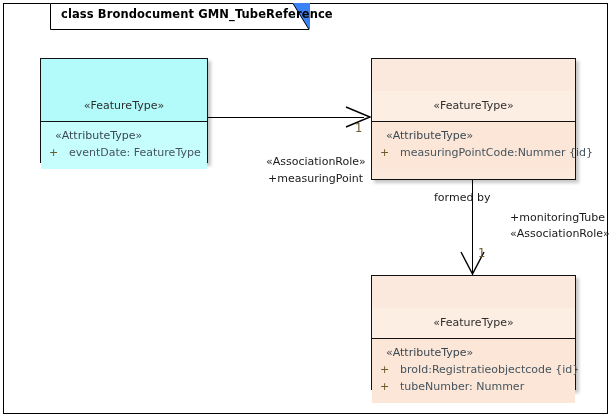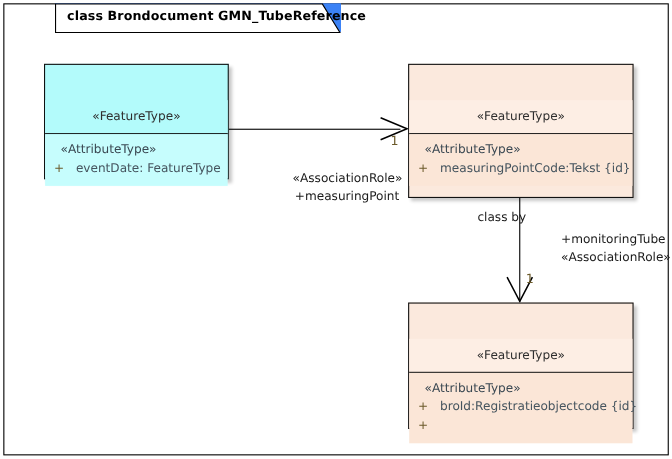--- a/index.html
+++ b/index.html
@@ -206,21 +206,21 @@
 
 <div class="conn-mult" style="left:355px; top:121px;">1</div>
 <div class="conn-label" style="left:268px; top:140px;margin-top:32px;">+measuringPoint</div>
 <div class="conn-label" style="left:266px; top:155px;">«AssociationRole»</div>
 
 <div class="conn-line conn-v" style="left:472px; top:180px; height:95px;"></div>
 <svg class="arrow-svg" style="left:459px; top:250px;" width="27" height="27">
   <path d="M 2 2 L 13.5 24 L 25 2" fill="none" stroke="#000000" stroke-width="1.4"></path>
 </svg>
 
-<div class="conn-label" style="left:434px; top:191px;">class by</div>
+<div class="conn-label" style="left:434px; top:191px;">formed by</div>
 
 <div id="assoc-v-labels">
   <div class="conn-label" style="top:0px;">+monitoringTube</div>
   <div class="conn-label" style="top:16px;">«AssociationRole»</div>
 </div>
 <div class="conn-mult" style="left:478px; top:246px;">1</div>
 
 <div id="class-gmn-tubereference" class="uml-class box-cyan">
   <div class="uml-header">
     <div class="uml-stereotype">«FeatureType»</div>
@@ -237,33 +237,34 @@
 
 <div id="class-measuringpoint" class="uml-class box-peach">
   <div class="uml-header">
     <div class="uml-stereotype">«FeatureType»</div>
   </div>
   <div class="uml-divider"></div>
   <div class="uml-attrs">
     <div class="attr-stereo">«AttributeType»</div>
     <div class="attr-row">
       <span class="attr-vis">+</span>
-      <span class="attr-text">measuringPointCode:Tekst {id}</span>
+      <span class="attr-text">measuringPointCode:Nummer {id}</span>
     </div>
   </div>
 </div>
 
 <div id="class-groundwatermonitoringtube" class="uml-class box-peach">
   <div class="uml-header">
     <div class="uml-stereotype">«FeatureType»</div>
   </div>
   <div class="uml-divider"></div>
   <div class="uml-attrs">
     <div class="attr-stereo">«AttributeType»</div>
     <div class="attr-row">
       <span class="attr-vis">+</span>
       <span class="attr-text">broId:Registratieobjectcode {id}</span>
     </div>
     <div class="attr-row">
       <span class="attr-vis">+</span>
+      <span class="attr-text">tubeNumber: Nummer</span>
     </div>
   </div>
 </div>
 
 </body></html>

